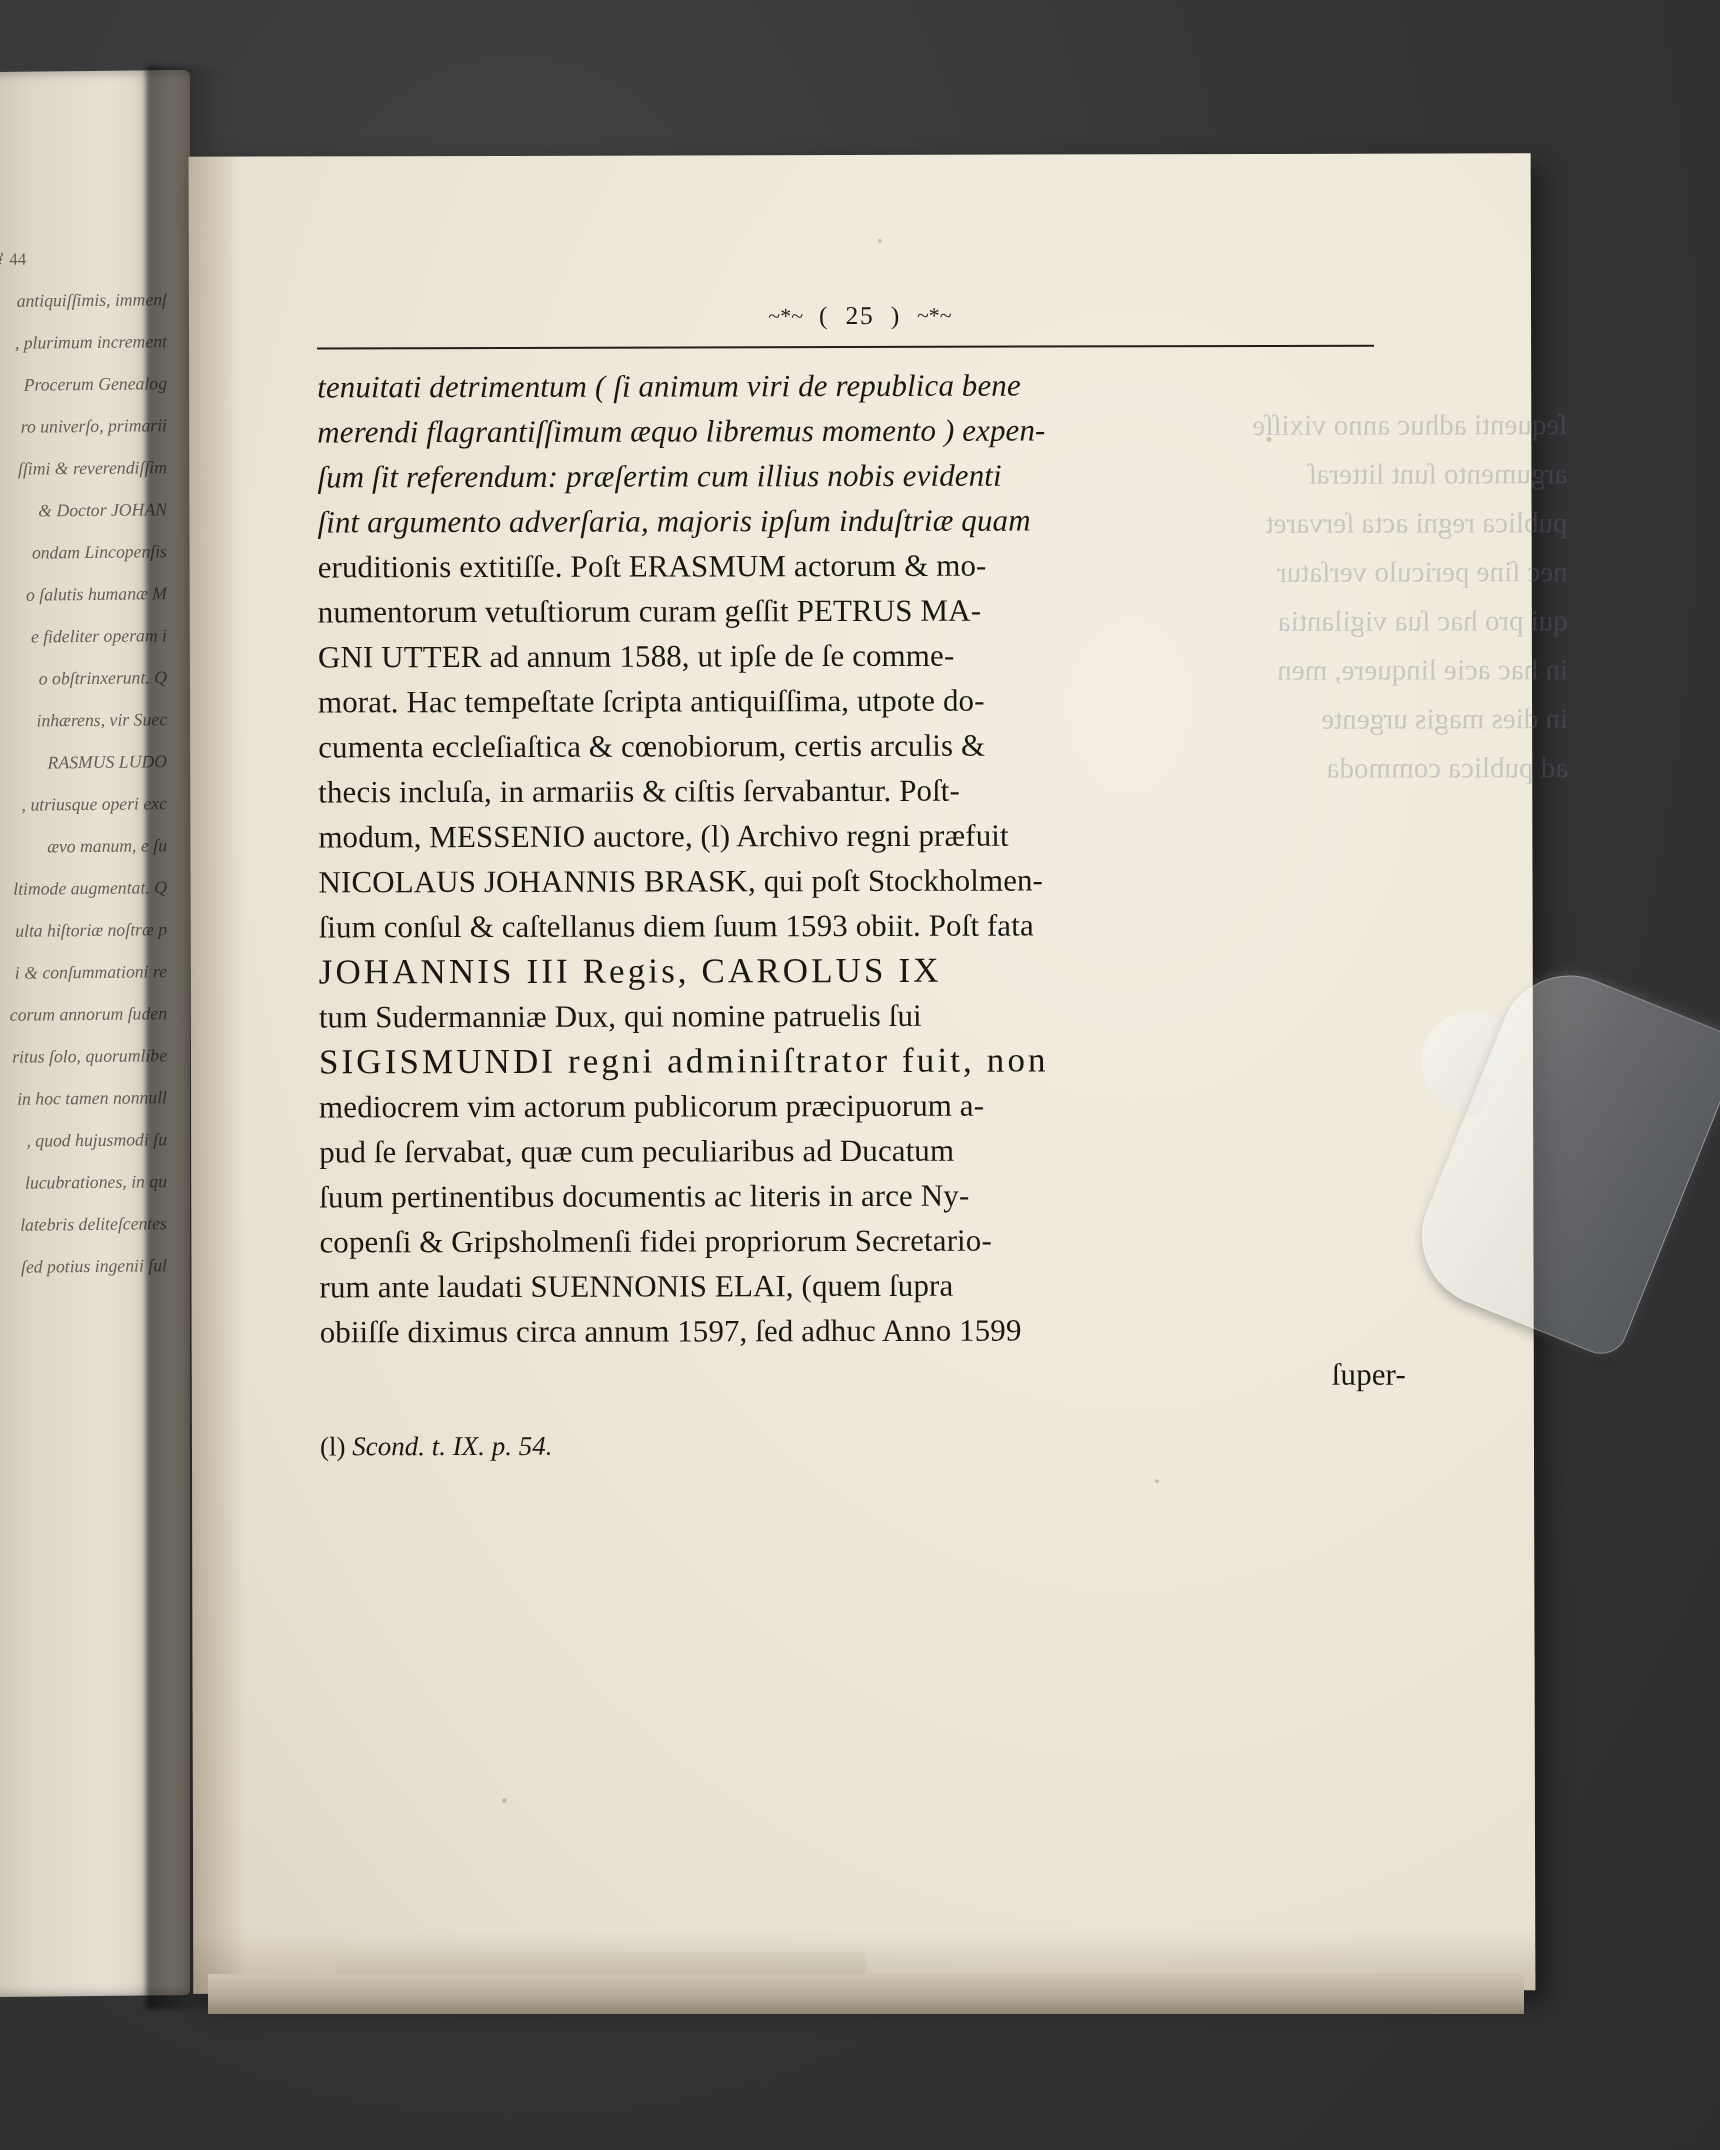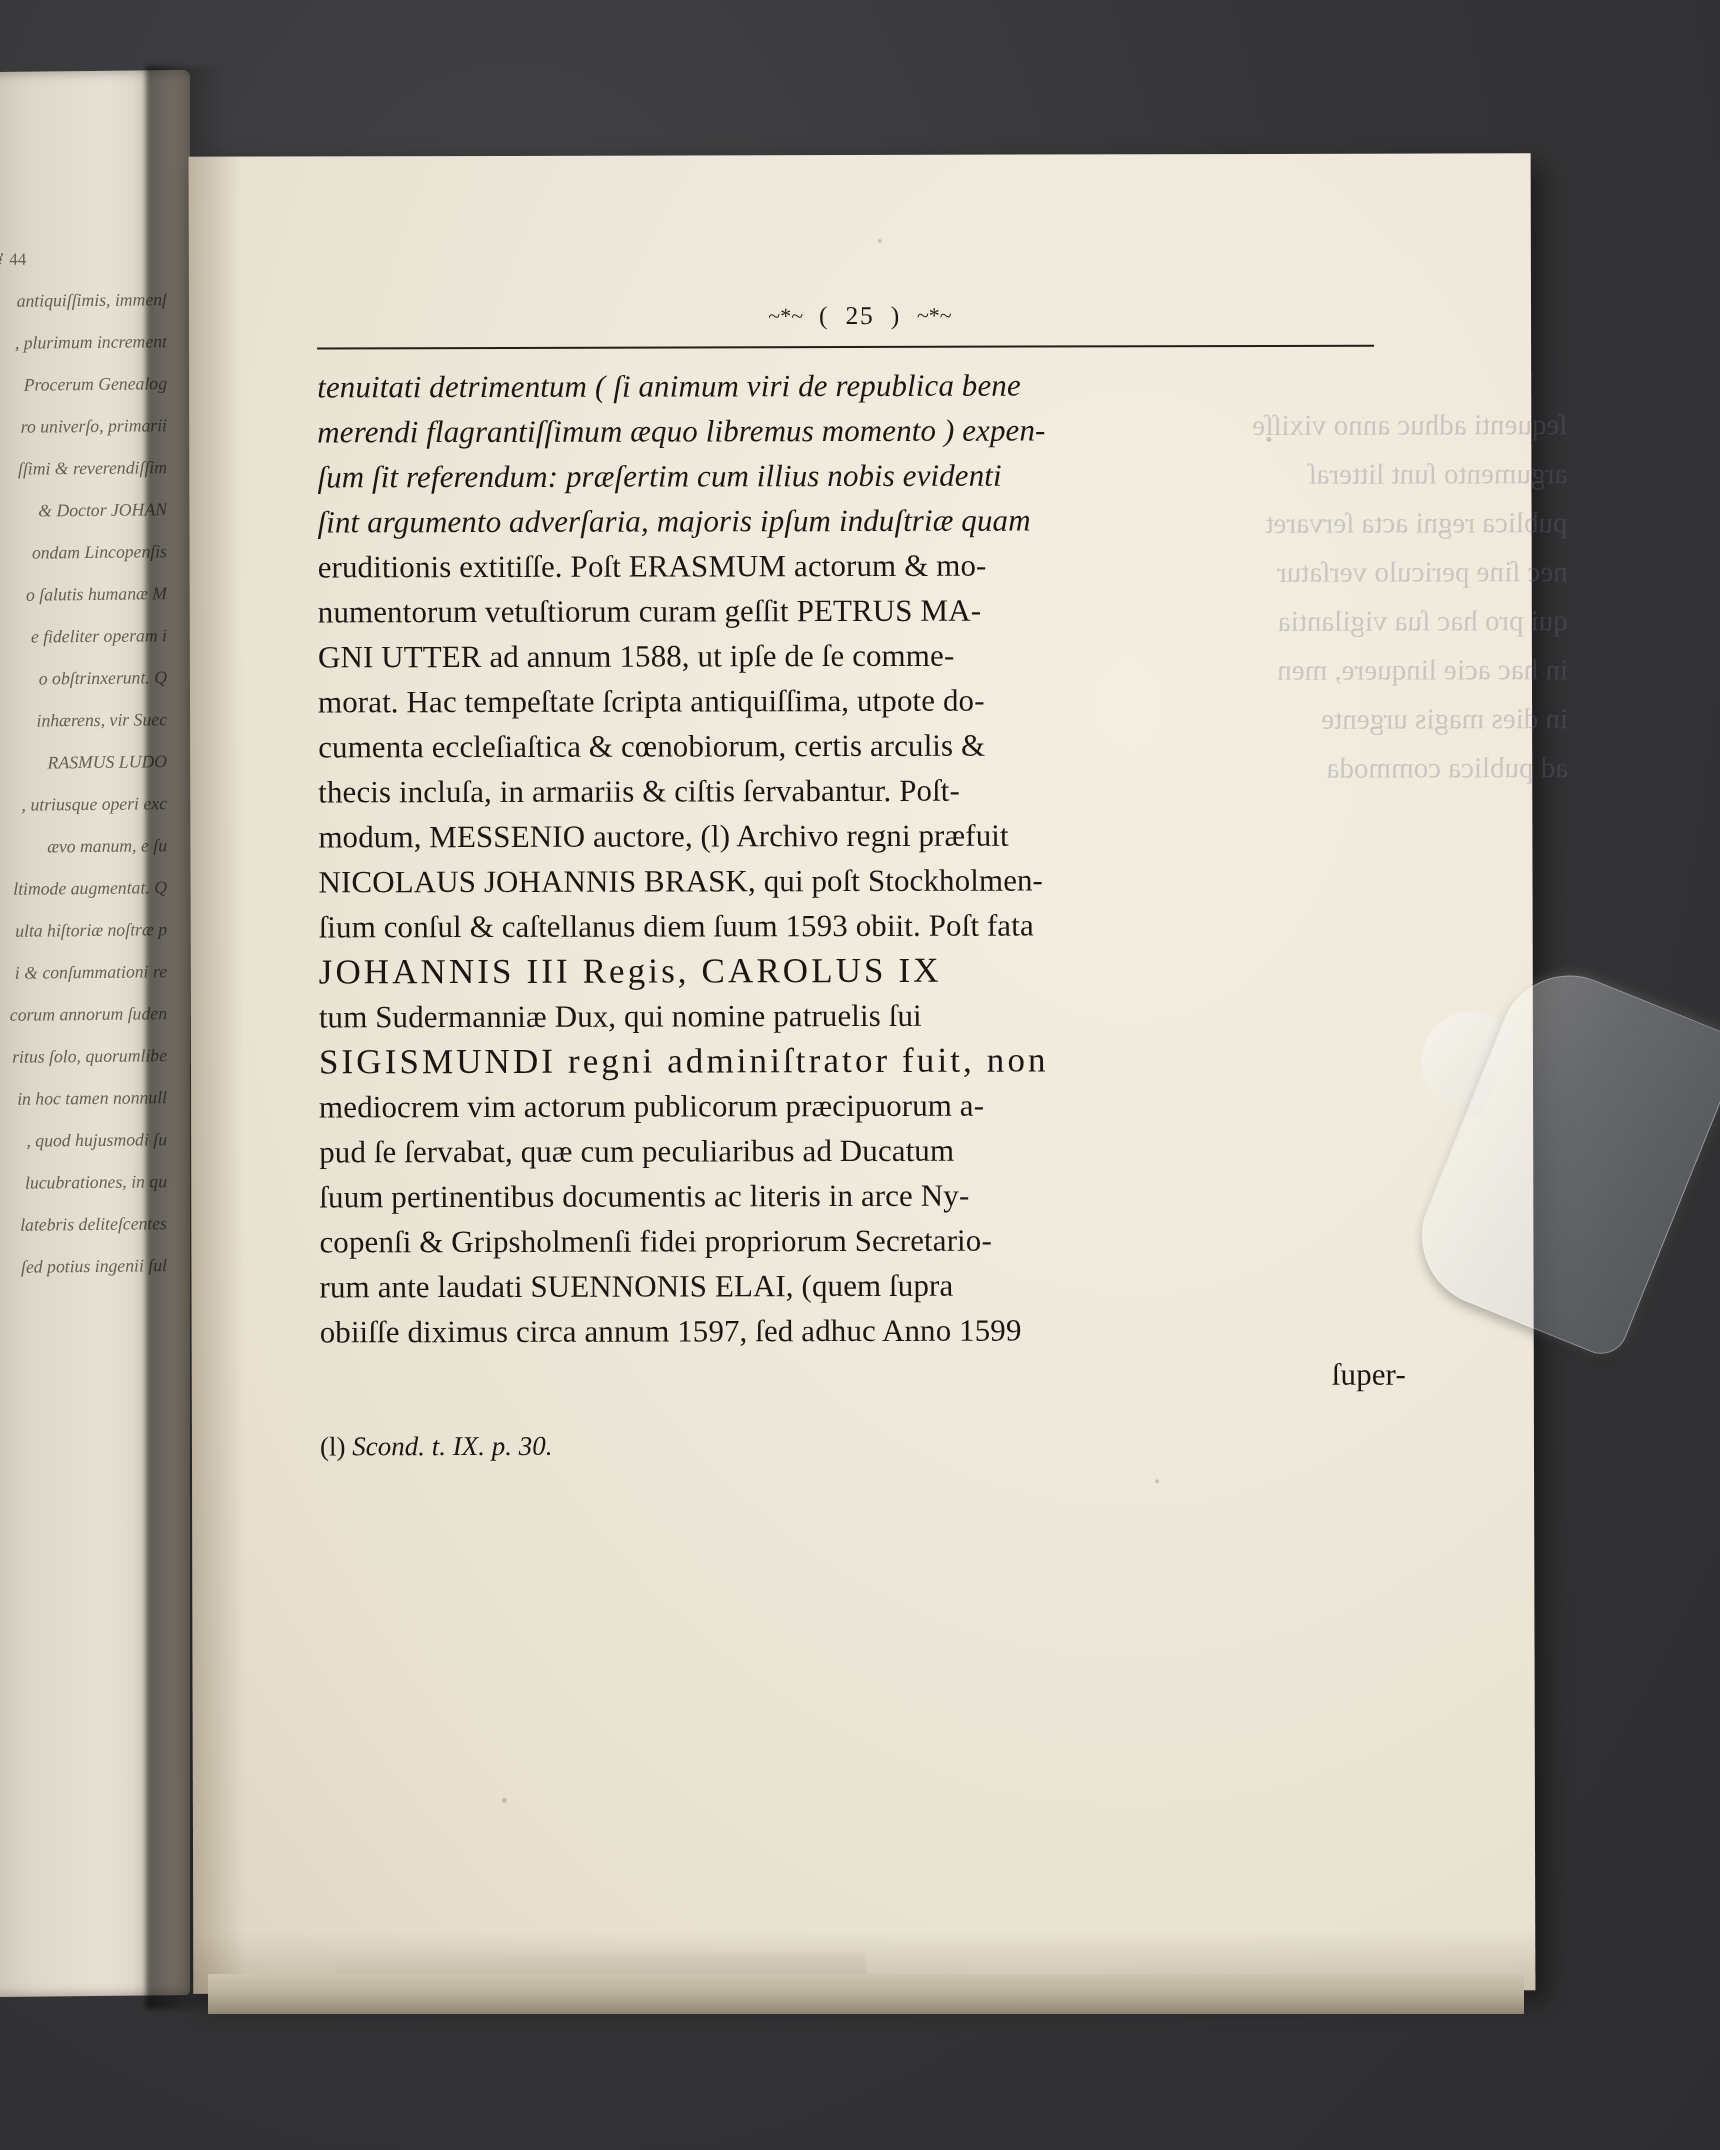--- a/index.html
+++ b/index.html
@@ -304,21 +304,21 @@
       <div class="ln">copenſi &amp; Gripsholmenſi fidei propriorum Secretario-</div>
       <div class="ln">rum ante laudati SUENNONIS ELAI, (quem ſupra</div>
       <div class="ln">obiiſſe diximus circa annum 1597, ſed adhuc Anno 1599</div>
       <div class="ln right-align">ſuper-</div>
     </div>
 
     <div class="footnote">
       <span>(l)</span>
       <span class="ital">Scond.</span>
       <span class="ital">t. IX.</span>
-      <span class="ital">p. 30.</span>
+      <span class="ital">p. 54.</span>
     </div>
 
   </div>
 </div>
 
 <div class="leaf-stack2"></div>
 <div class="leaf-stack"></div>
 
 <div class="holder-tip"></div>
 <div class="holder"></div>

